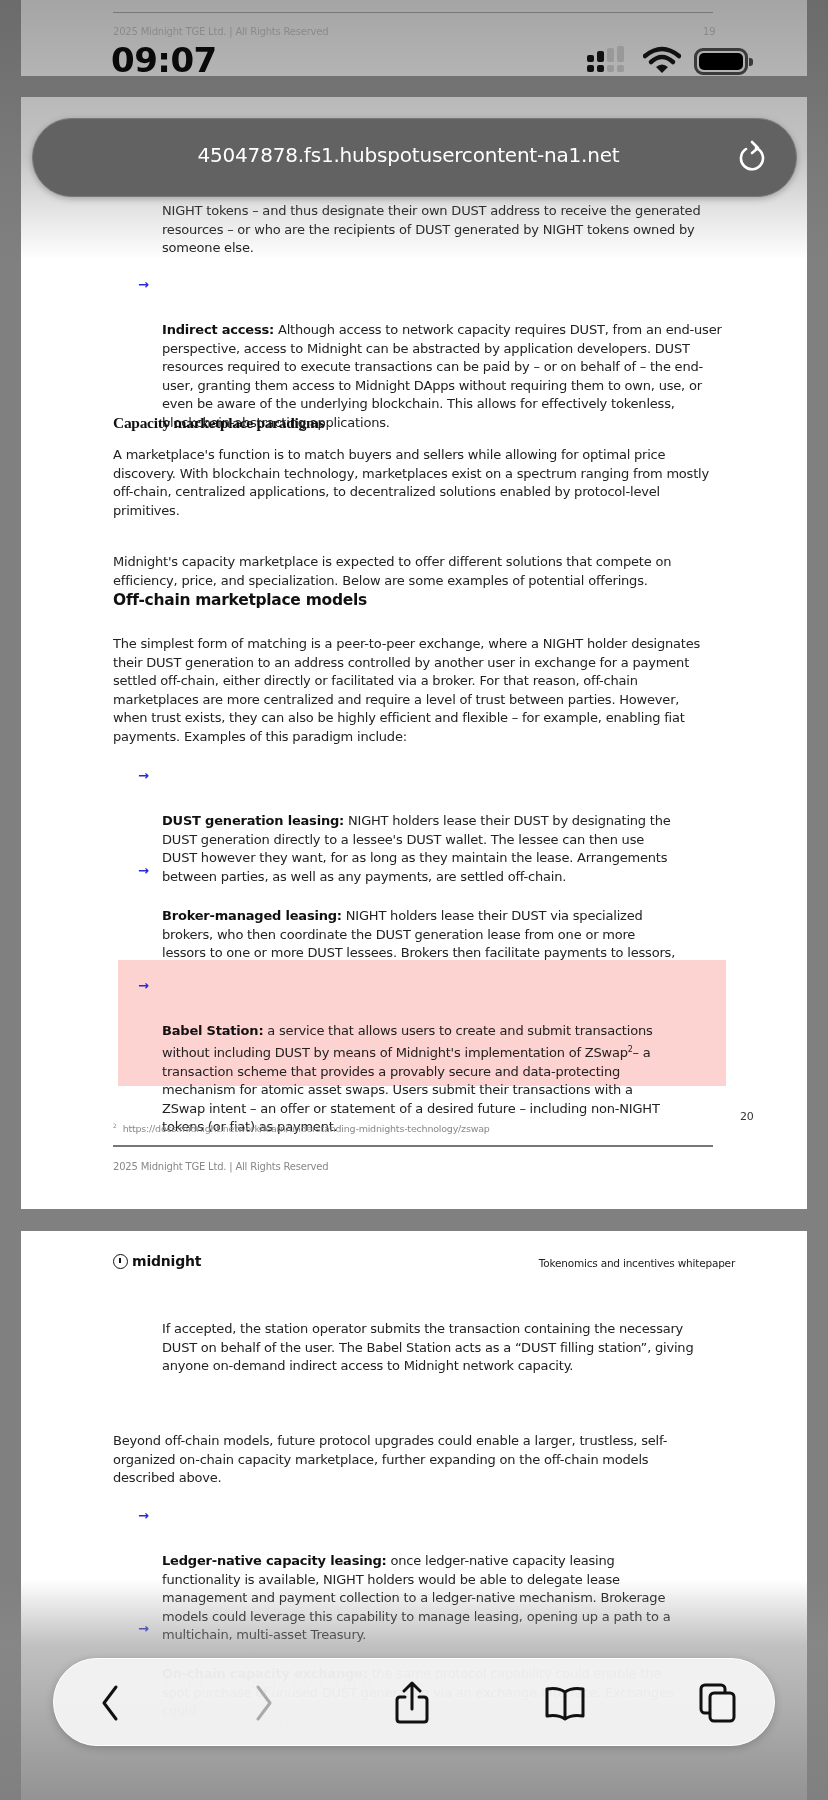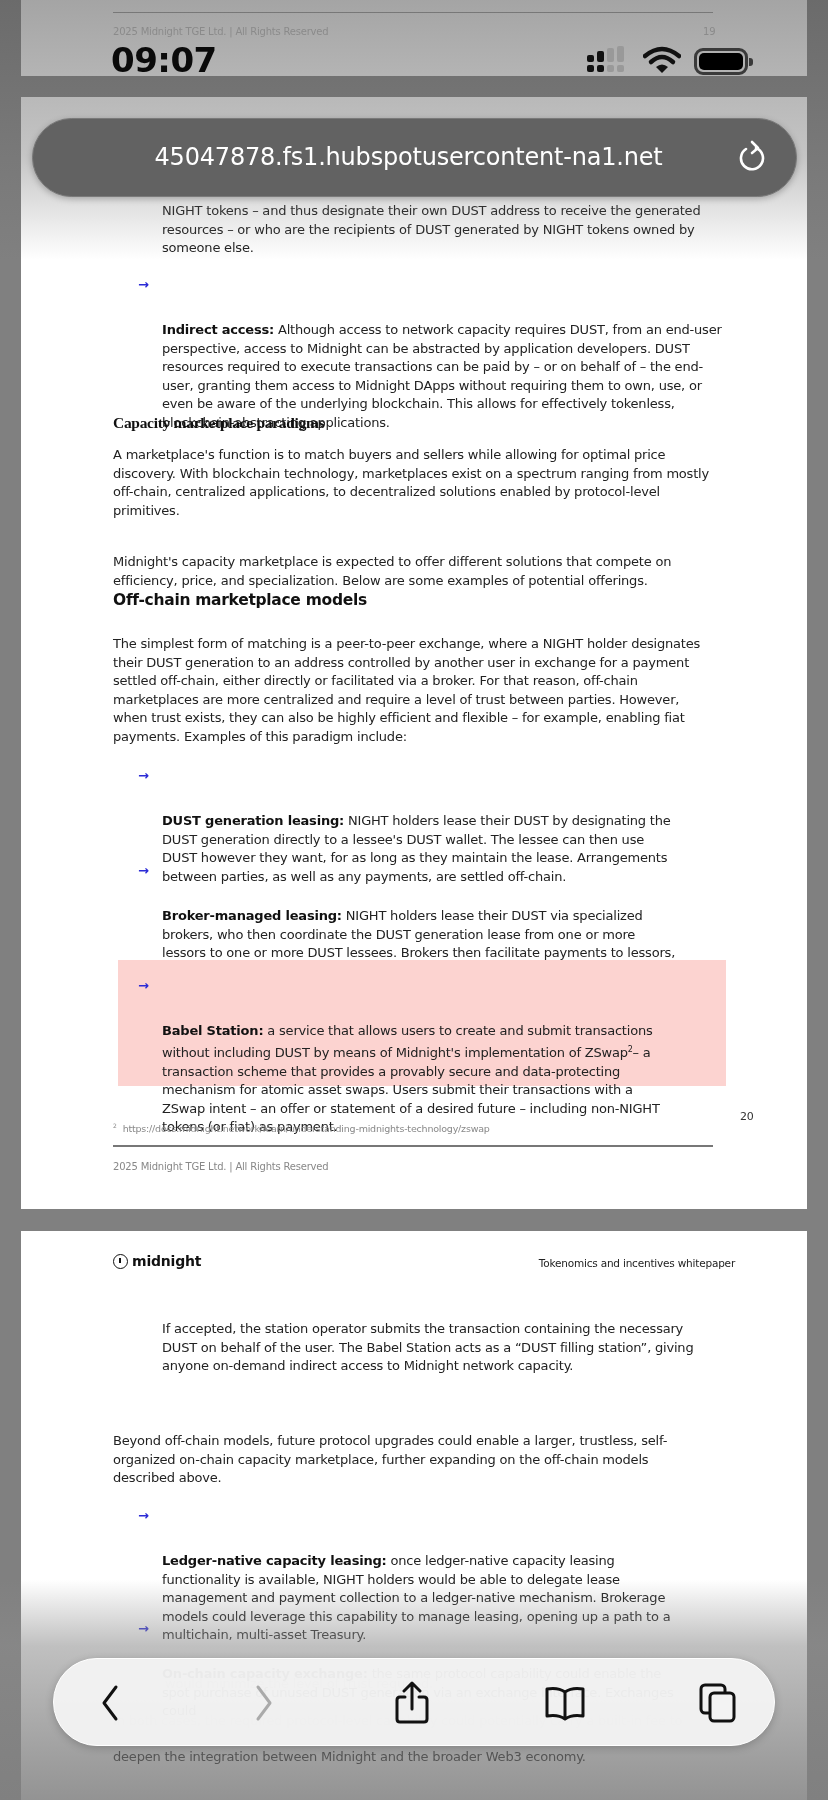--- a/index.html
+++ b/index.html
@@ -37,21 +37,21 @@
   .top-gradient { position: absolute; left: 0; top: 0; width: 828px; height: 260px; background: linear-gradient(to bottom, rgba(90,90,90,0.55) 0%, rgba(110,110,110,0.4) 60%, rgba(255,255,255,0) 100%); pointer-events: none; }
   .status-bar { position: absolute; left: 0; top: 0; width: 828px; height: 78px; }
   .time { position: absolute; left: 111px; top: 40px; font-size: 34px; font-weight: bold; color: #0a0a0a; letter-spacing: -0.5px; }
   .signal { position: absolute; left: 587px; top: 46px; width: 42px; height: 28px; }
   .wifi { position: absolute; left: 643px; top: 46px; }
   .battery { position: absolute; left: 694px; top: 48px; width: 54px; height: 27px; border: 3px solid #3a3a3a; border-radius: 9px; padding: 2px; }
   .battery .fill { width: 100%; height: 100%; background: #000; border-radius: 5px; }
   .battery::after { content: ""; position: absolute; right: -8px; top: 7px; width: 4px; height: 8px; background: #3a3a3a; border-radius: 0 3px 3px 0; }
 
   .url-bar { position: absolute; left: 32px; top: 118px; width: 765px; height: 79px; border-radius: 40px; background: #626262; box-shadow: 0 2px 6px rgba(0,0,0,0.25); border: 1px solid #7a7a7a; }
-  .url-text { position: absolute; left: 0; width: 100%; top: 24px; text-align: center; font-size: 24px; color: #ffffff; letter-spacing: -0.2px; padding-right: 12px; }
+  .url-text { position: absolute; left: 0; width: 100%; top: 24px; text-align: center; font-size: 20px; color: #ffffff; letter-spacing: -0.2px; padding-right: 12px; }
   .reload { position: absolute; right: 26px; top: 20px; width: 36px; height: 36px; }
 
   .bottom-gradient { position: absolute; left: 0; top: 1580px; width: 828px; height: 220px; background: linear-gradient(to bottom, rgba(140,140,140,0) 0%, rgba(140,140,140,0.55) 30%, rgba(128,128,128,0.85) 100%); pointer-events: none; }
   .toolbar { position: absolute; left: 53px; top: 1658px; width: 722px; height: 88px; border-radius: 44px; background: rgba(245,245,245,0.93); box-shadow: 0 2px 8px rgba(0,0,0,0.2); border: 1px solid #ffffff; }
   .tb-btn { position: absolute; top: 20px; width: 48px; height: 48px; display: flex; align-items: center; justify-content: center; }
   .ghost { position: absolute; font-size: 13px; color: rgba(80,80,80,0.35); }
 </style>
 </head>
 <body>
 
@@ -120,21 +120,20 @@
 
   <div class="bullet" style="top:1620px;width:540px;">
     <span class="arrow">→</span>
     <span class="btext"><b>On-chain capacity exchange:</b><span> the same protocol capability could enable the spot purchase of unused DUST generation via an exchange interface. Exchanges could</span></span>
   </div>
 
   <div class="ghost" style="left:165px;top:1676px;">would minimize the level of trust required.</div>
   <div class="ghost" style="left:113px;top:1713px;">In both cases, the required protocol-level capability could potentially carry a built-in fee to</div>
 
   <div class="bottom-gradient"></div>
-  <div class="para" style="top:1748px;color:#555;">deepen the integration between Midnight and the broader Web3 economy.</div>
 
   <div class="top-gradient"></div>
 
   <div class="status-bar">
     <div class="time">09:07</div>
     <svg class="signal" viewBox="0 0 42 28">
       <rect x="0" y="9" width="7" height="7" rx="2" fill="#111"></rect>
       <rect x="0" y="19" width="7" height="7" rx="2" fill="#111"></rect>
       <rect x="10" y="5" width="7" height="11" rx="2" fill="#111"></rect>
       <rect x="10" y="19" width="7" height="7" rx="2" fill="#111"></rect>

